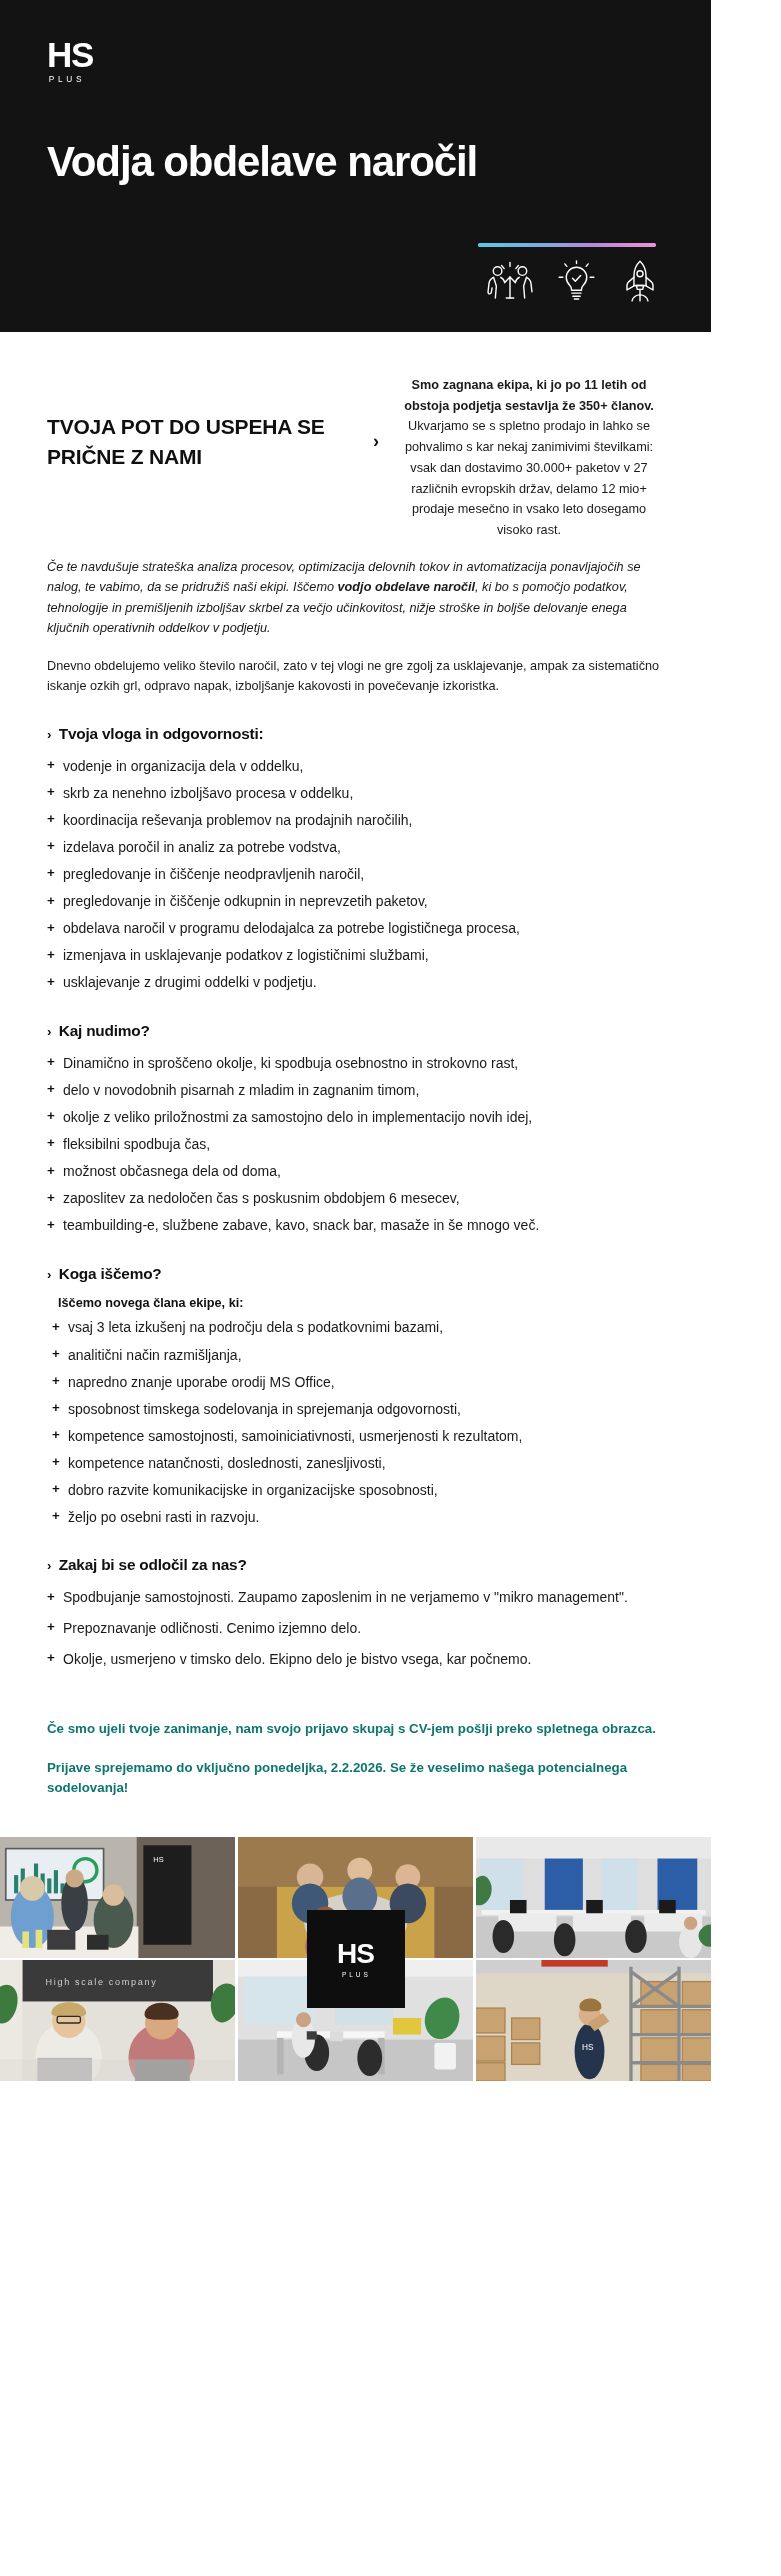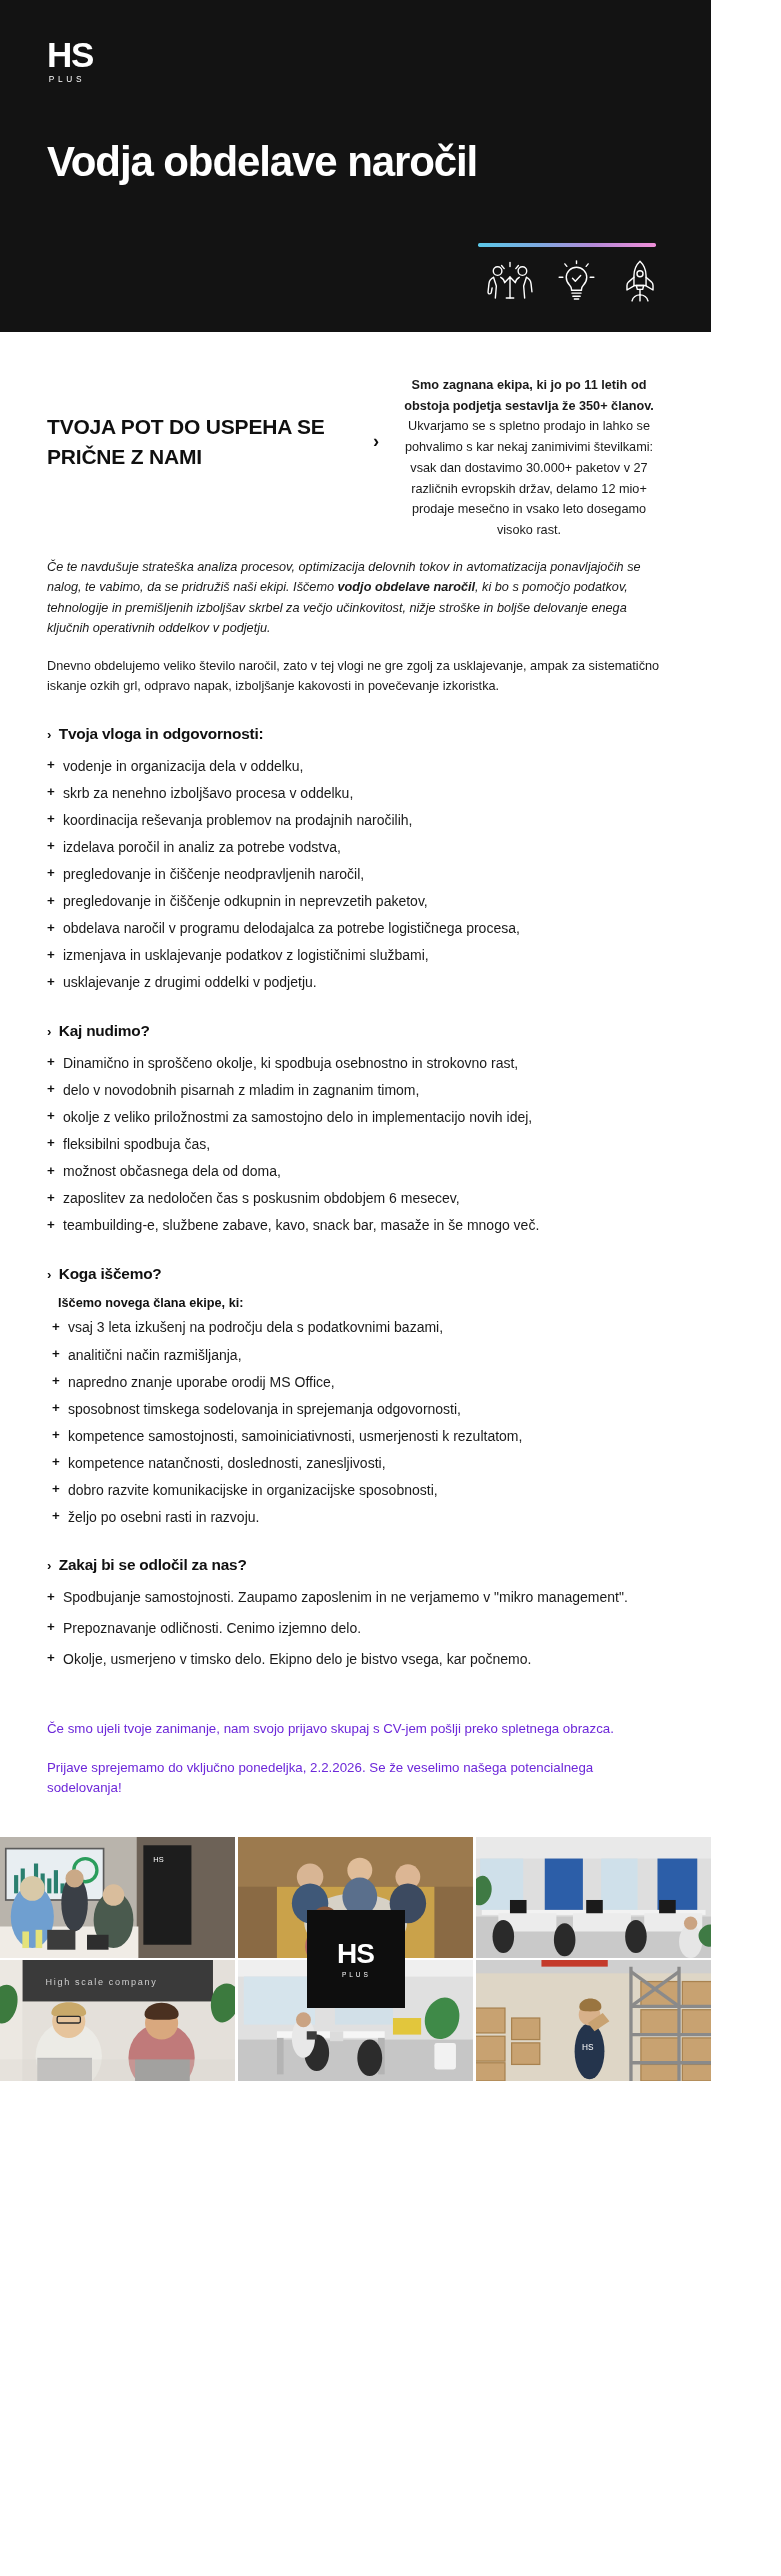--- a/index.html
+++ b/index.html
@@ -159,23 +159,23 @@
     font-size: 12.7px;
     font-weight: 700;
     color: #101010;
     margin: 0 0 7.5px 5px;
     padding-left: 6px;
   }
   .indent { margin-left: 5px; }
 
   .closing {
     font-size: 13.3px;
-    font-weight: 400;
+    font-weight: 700;
     line-height: 1.55;
-    color: #6d28d9;
+    color: #0f766e;
     margin: 0 0 18.3px 0;
   }
   .closing.first-close { margin-top: 48px; }
 
   
   .photos {
     margin-top: 38px;
     display: grid;
     grid-template-columns: repeat(3, 1fr);
     grid-template-rows: 121px 121px;

